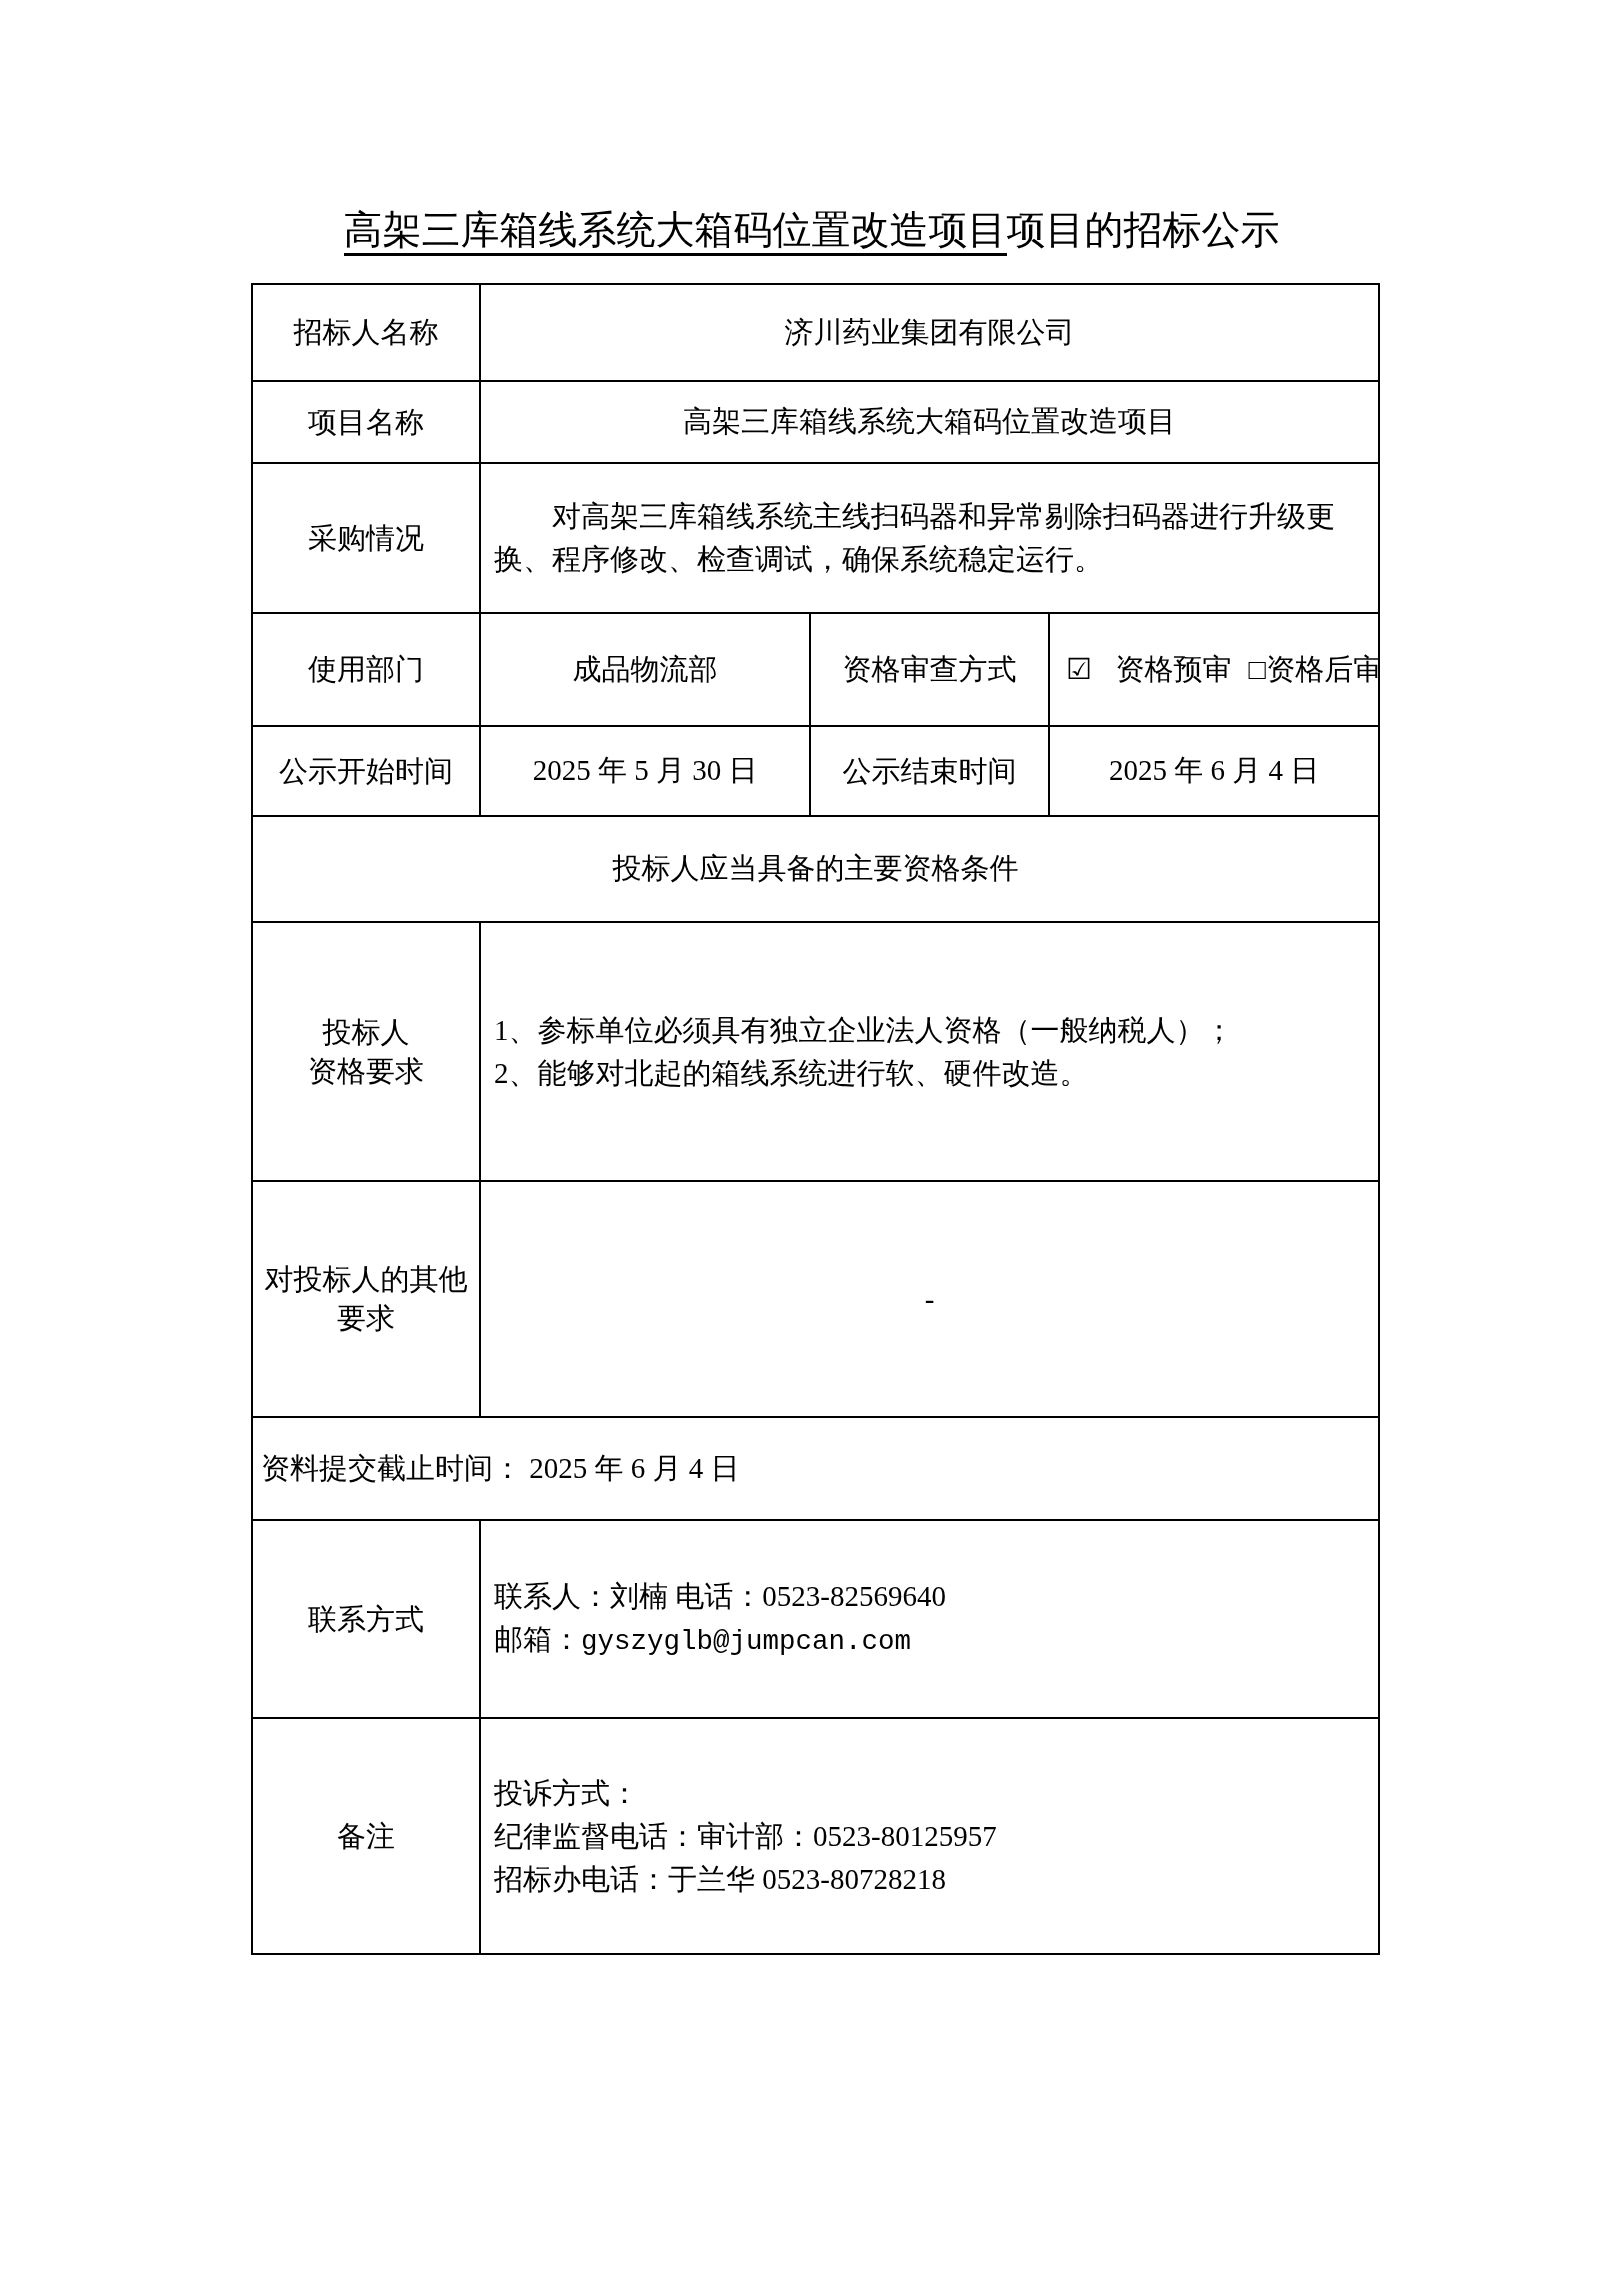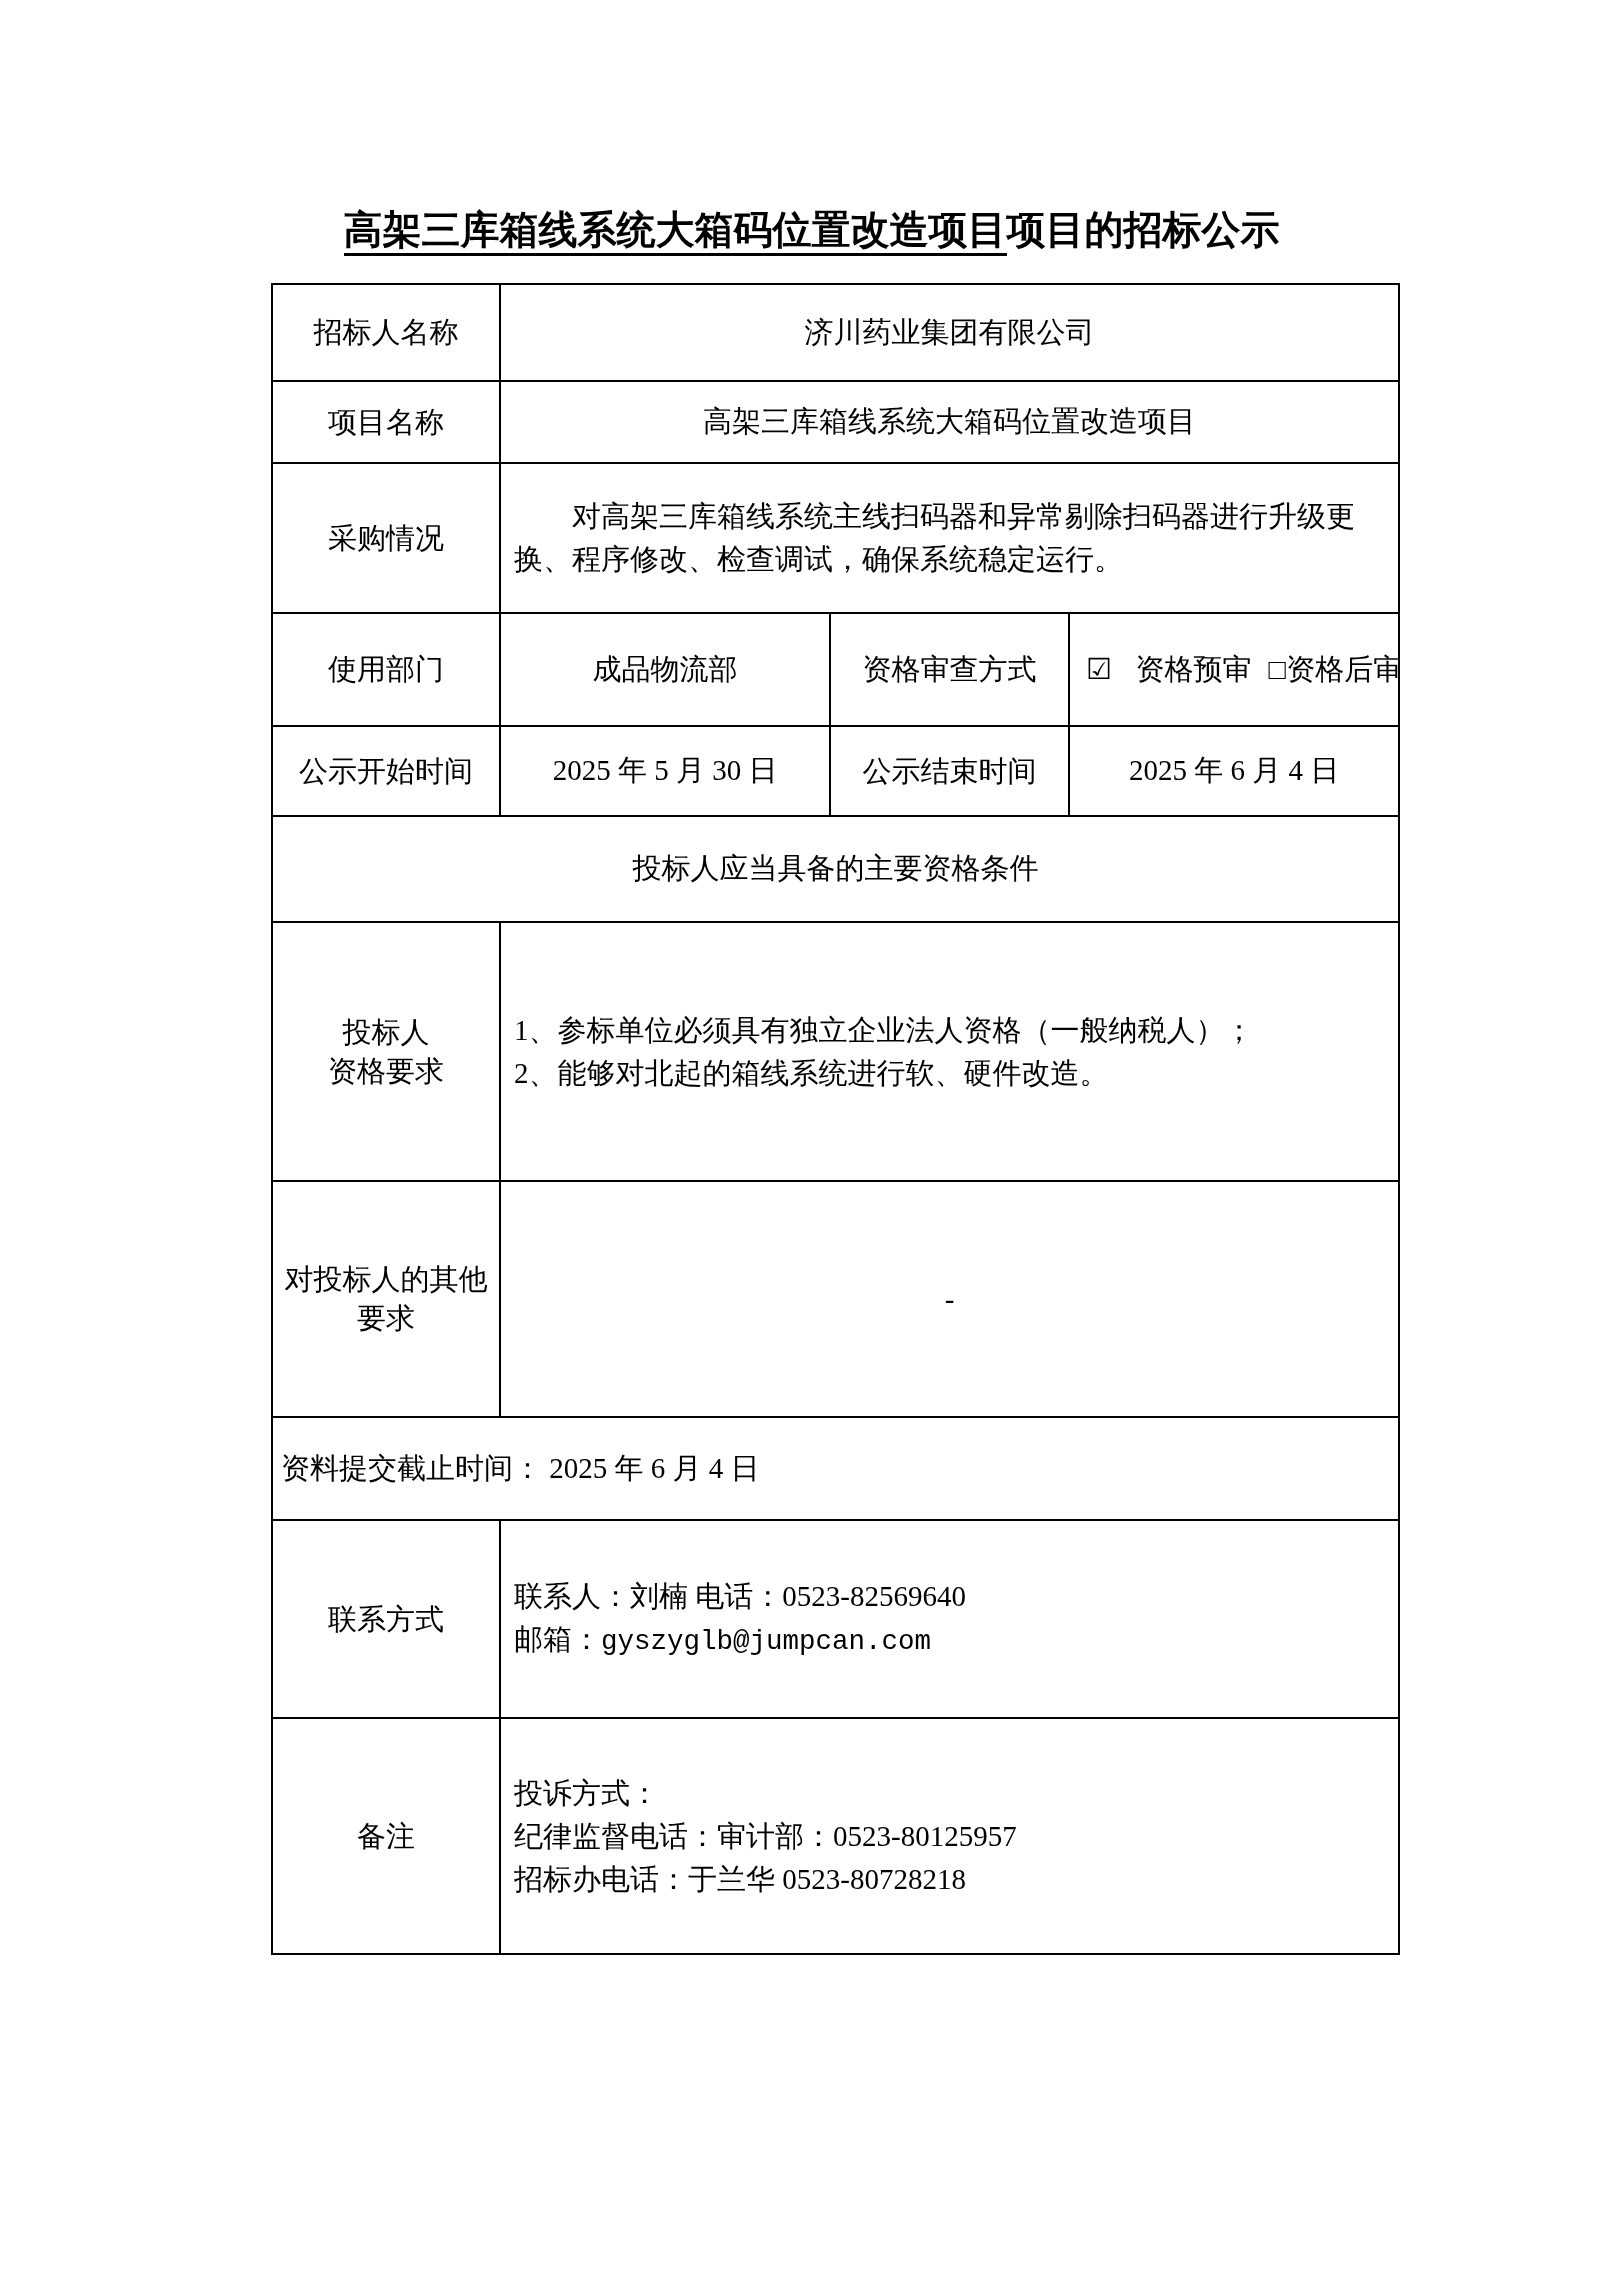--- a/index.html
+++ b/index.html
@@ -17,38 +17,37 @@
     overflow: hidden;
   }
   .doc-title {
     position: absolute;
     top: 207px;
     left: 0;
     width: 1623px;
     margin: 0;
     text-align: center;
     font-size: 39px;
-    font-weight: bold;
+    font-weight: normal;
     line-height: 1.2;
     white-space: nowrap;
   }
   .doc-title .u {
     border-bottom: 3.3px solid #000;
     padding-bottom: 2px;
   }
   table.bid-table {
     position: absolute;
     left: 251px;
     top: 283px;
     width: 1128px;
     border-collapse: collapse;
     table-layout: fixed;
     font-size: 29px;
     color: #000000;
-    margin-left: 20px;
   }
   col.c1 { width: 228px; }
   col.c2 { width: 330px; }
   col.c3 { width: 239px; }
   col.c4 { width: 330px; }
   td {
     border: 2px solid #000000;
     border-top-width: 2.6px;
     border-bottom-width: 2.6px;
     vertical-align: middle;

